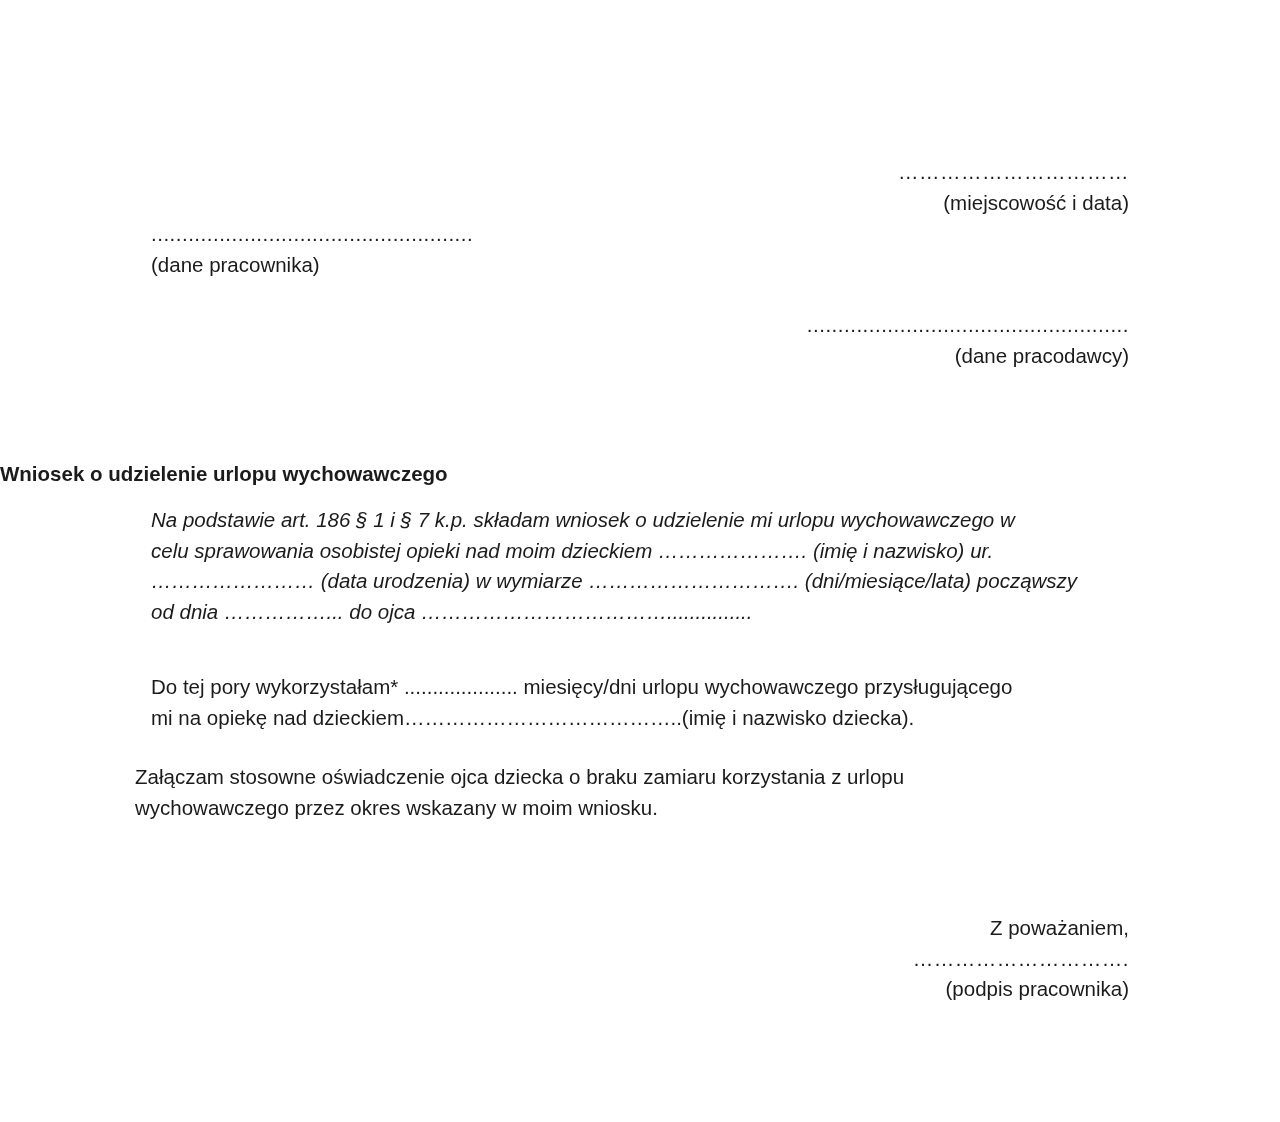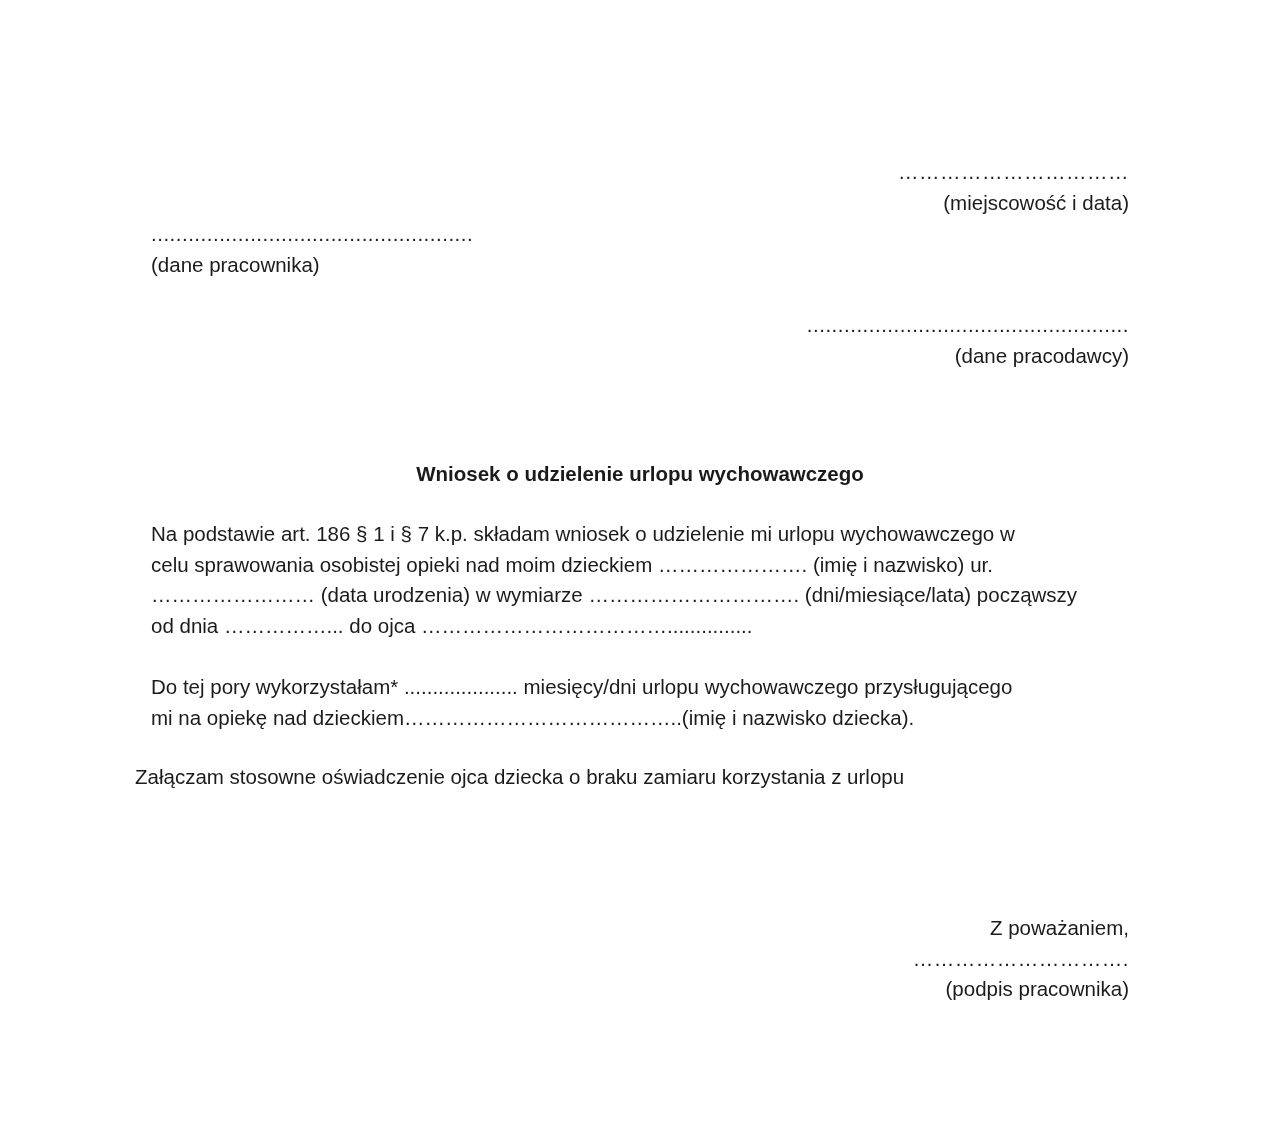--- a/index.html
+++ b/index.html
@@ -14,22 +14,22 @@
     line-height: 30.5px;
     color: #1b1b1b;
     overflow: hidden;
   }
   .abs { position: absolute; }
   .right-align { text-align: right; }
   .line { white-space: nowrap; }
   .place-date  { top: 157px; right: 151px; }
   .employee    { top: 219px; left: 151px; }
   .employer    { top: 310px; right: 151px; }
-  .doc-title   { top: 459px; left: 0; width: 100%; text-align: center; font-weight: bold; }
-  .para1       { top: 519px; left: 151px; width: 990px; }
+  .doc-title   { top: 459px; left: 0; width: 100%; font-weight: bold; }
+  .para1       { top: 505px; left: 151px; width: 990px; font-style: italic; }
   .para2       { top: 672px; left: 151px; width: 990px; }
   .para3       { top: 762px; left: 135px; width: 990px; }
   .signature   { top: 913px; right: 151px; text-align: right; }
   .dots-line { letter-spacing: 0.5px; }
 </style>
 </head>
 <body>
 
 <div class="page">
 
@@ -57,20 +57,21 @@
     <div class="line">od dnia ……………... do ojca ………………………………...............</div>
   </div>
 
   <div class="abs para2">
     <div class="line">Do tej pory wykorzystałam* .................... miesięcy/dni urlopu wychowawczego przysługującego</div>
     <div class="line">mi na opiekę nad dzieckiem…………………………………..(imię i nazwisko dziecka).</div>
   </div>
 
   <div class="abs para3">
     <div class="line">Załączam stosowne oświadczenie ojca dziecka o braku zamiaru korzystania z urlopu</div>
+    <div class="line">wychowawczego przez okres wskazany w moim wniosku.</div>
   </div>
 
   <div class="abs signature right-align">
     <div class="line">Z poważaniem,</div>
     <div class="line dots-line">………………………….</div>
     <div class="line">(podpis pracownika)</div>
   </div>
 
 </div>
 

